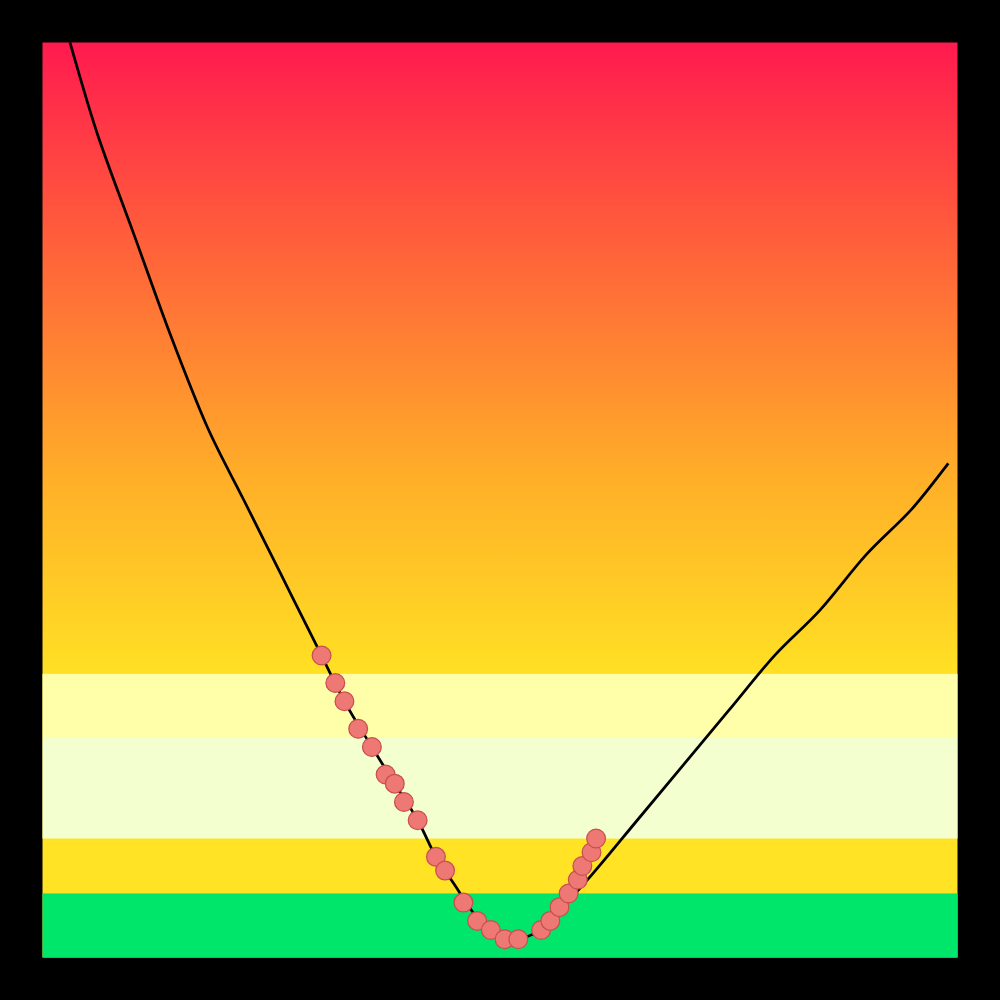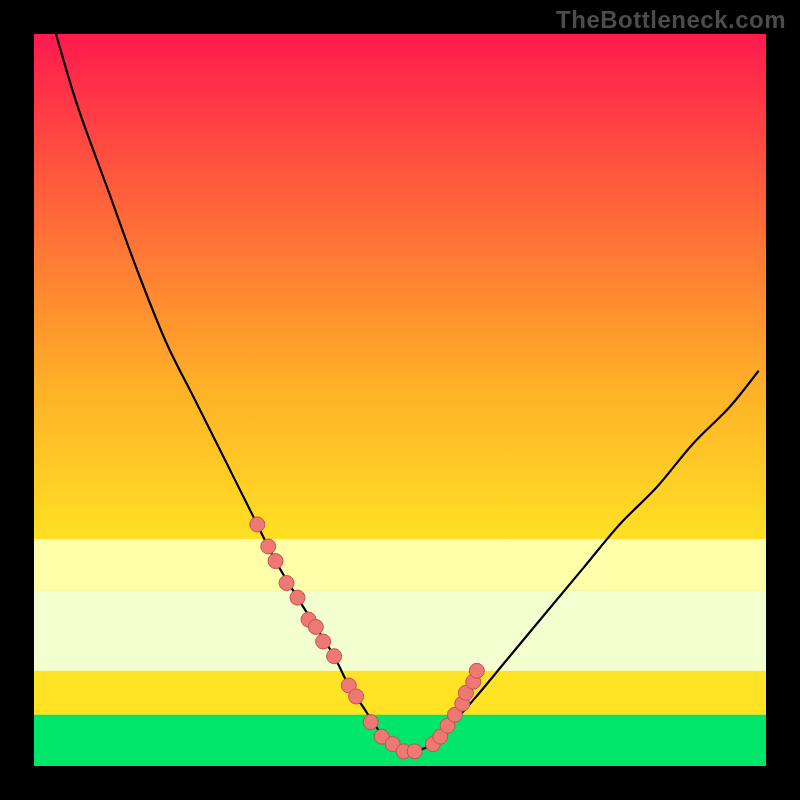--- a/index.html
+++ b/index.html
@@ -30,21 +30,20 @@
   svg {
     position: absolute;
     top: 0;
     left: 0;
   }
 </style>
 </head>
 <body>
 
 <div class="frame">
-  <div class="watermark">TheBottleneck.com</div>
 
   <svg id="chart-svg" width="800" height="800" viewBox="0 0 800 800">
     <defs>
       <linearGradient id="bg-grad" x1="0" y1="0" x2="0" y2="1">
         <stop id="g0" offset="0%" stop-color="#ff1a4f"></stop>
         <stop id="g1" offset="20%" stop-color="#ff5a3c"></stop>
         <stop id="g2" offset="48%" stop-color="#ffb028"></stop>
         <stop id="g3" offset="70%" stop-color="#ffe324"></stop>
         <stop id="g4" offset="100%" stop-color="#ffe324"></stop>
       </linearGradient>

